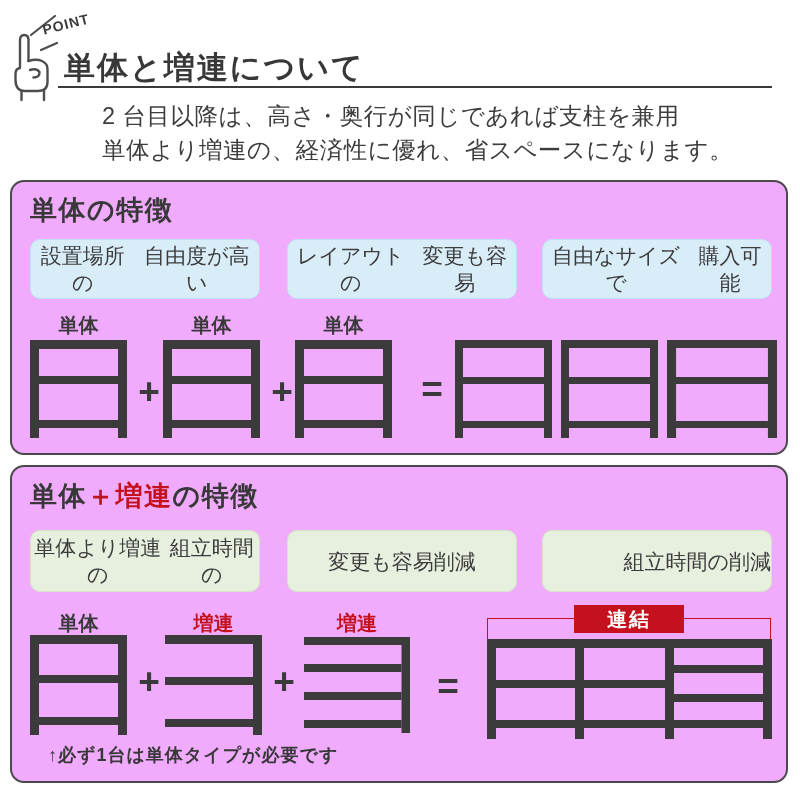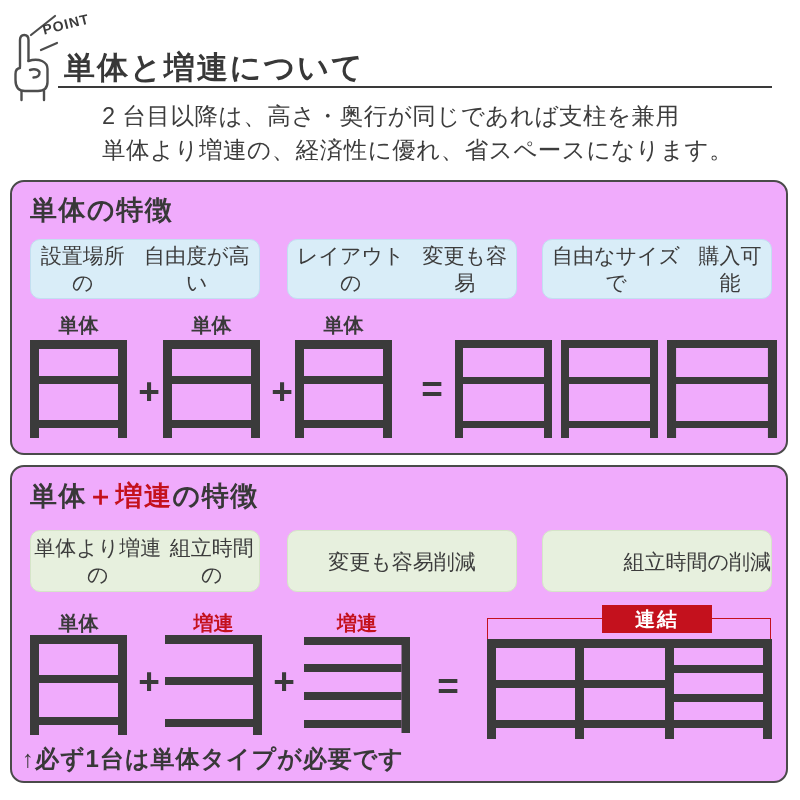--- a/index.html
+++ b/index.html
@@ -46,22 +46,22 @@
 
   .shelf{position:absolute;color:var(--dark);}
   .op{position:absolute;width:30px;text-align:center;font-weight:bold;color:#3a3a3a;font-size:37px;line-height:36px;}
 
   
   .combined{position:absolute;left:475px;top:138px;width:285px;height:132px;}
   .bracket{position:absolute;left:0;right:1px;top:13px;height:21px;
     border:1.5px solid var(--red);border-bottom:none;}
   .renketsu{position:absolute;left:87px;top:0;width:110px;height:28px;background:var(--red);
     color:#fff;font-size:20px;font-weight:bold;letter-spacing:2px;
-    display:flex;align-items:center;justify-content:center;margin-left:28px;}
-  .note{position:absolute;left:10px;top:276px;font-size:24px;font-weight:bold;letter-spacing:1px;color:#383838;}
+    display:flex;align-items:center;justify-content:center;}
+  .note{position:absolute;left:36px;top:276px;font-size:18px;font-weight:bold;letter-spacing:1px;color:#383838;}
 </style>
 </head>
 <body>
 
 <div class="page">
 
   <svg class="hand" width="56" height="70" viewBox="0 0 56 70" fill="none" stroke="#4d4d4d" stroke-width="2.4" stroke-linecap="round" stroke-linejoin="round">
     <path d="M15,36 L15,8 Q15,3 19.2,3 Q23.5,3 23.5,8 L23.5,29" fill="#fff"></path>
     <path d="M23.5,29 Q31,26.5 37,29 Q42.5,31.5 42.5,37 L42.5,50 Q42.5,59 33,59 L20,59 Q10.5,59 10.5,48 L10.5,42 Q10.5,36.5 15,36" fill="#fff"></path>
     <path d="M25,38 Q31.5,36 34.5,40 Q34.8,45.5 28.5,45.5"></path>

